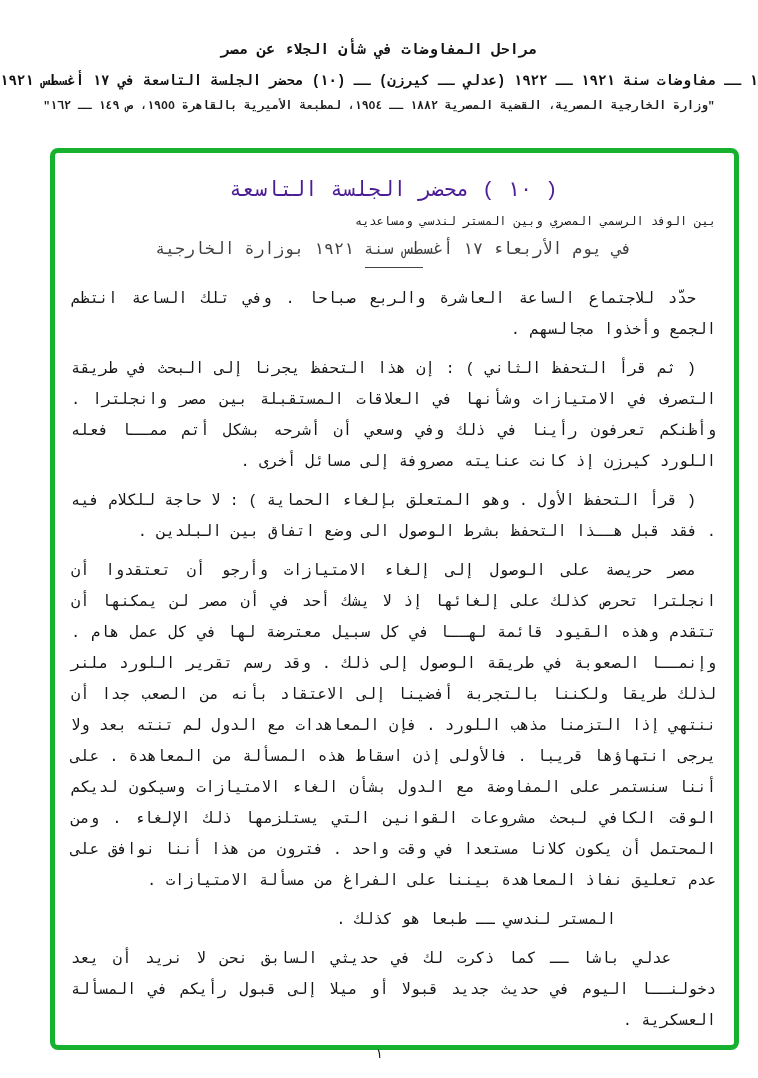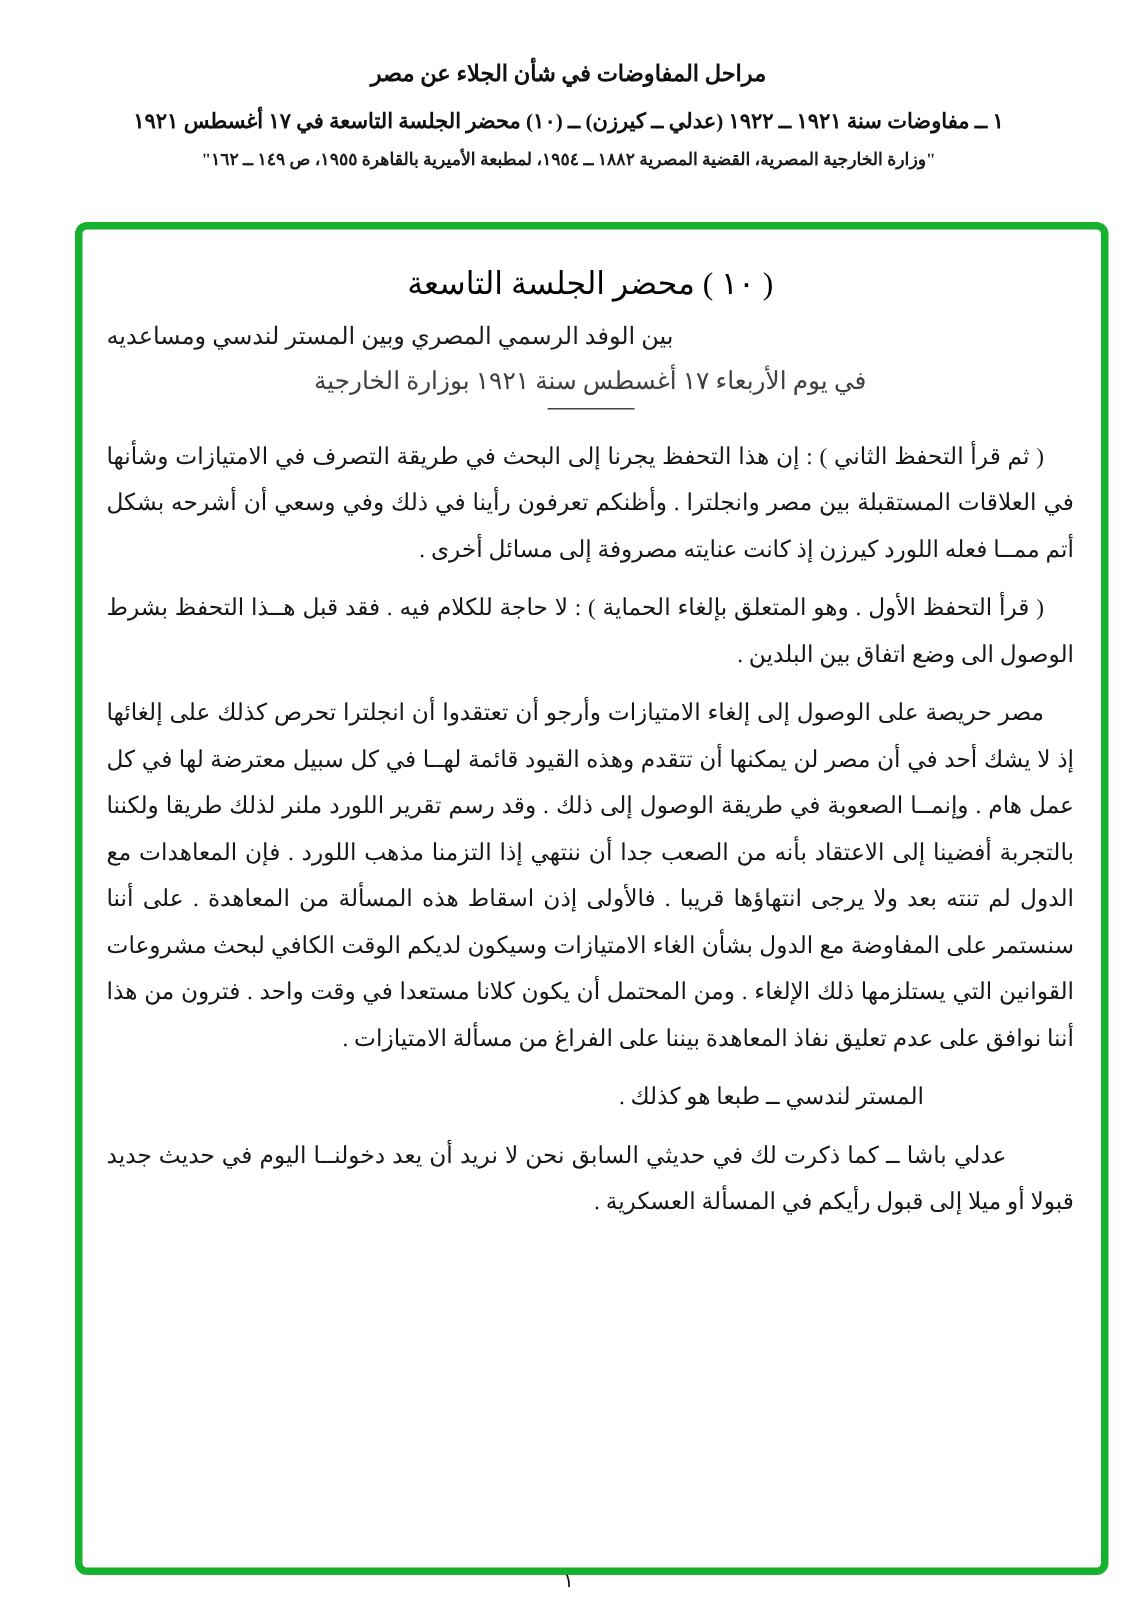--- a/index.html
+++ b/index.html
@@ -7,21 +7,21 @@
     padding: 0;
     background: #ffffff;
   }
   .page {
     position: relative;
     width: 758px;
     height: 1078px;
     background: #ffffff;
     overflow: hidden;
     direction: rtl;
-    font-family: Liberation Serif, serif;
+    font-family: Liberation Mono, monospace;
     color: #111111;
   }
   
   .header {
     position: absolute;
     top: 40px;
     left: 0;
     right: 0;
     text-align: center;
   }
@@ -53,25 +53,25 @@
     border-radius: 8px;
     padding: 24px 18px 0 16px;
     box-sizing: content-box;
     background: #ffffff;
   }
   .doc-title {
     text-align: center;
     font-size: 21px;
     font-weight: 500;
     margin-bottom: 12px;
-    color: #000000;
+    color: #4c1d95;
   }
   .doc-sub1 {
-    text-align: left;
-    font-size: 16px;
+    text-align: right;
+    font-size: 12px;
     margin-bottom: 10px;
     color: #1a1a1a;
   }
   .doc-sub2 {
     text-align: center;
     font-size: 16.5px;
     color: #404040;
   }
   .title-divider {
     width: 58px;
@@ -113,20 +113,21 @@
     <div class="header-citation">"وزارة الخارجية المصرية، القضية المصرية ١٨٨٢ ــ ١٩٥٤، لمطبعة الأميرية بالقاهرة ١٩٥٥، ص ١٤٩ ــ ١٦٢"</div>
   </header>
 
   <section class="doc-box" style="border-color: rgb(22, 178, 47);">
     <div class="doc-title">( ١٠ ) محضر الجلسة التاسعة</div>
     <div class="doc-sub1">بين الوفد الرسمي المصري وبين المستر لندسي ومساعديه</div>
     <div class="doc-sub2">في يوم الأربعاء ١٧ أغسطس سنة ١٩٢١ بوزارة الخارجية</div>
     <div class="title-divider"></div>
 
     <div class="body-text">
+      <p class="para">حدّد للاجتماع الساعة العاشرة والربع صباحا . وفي تلك الساعة انتظم الجمع وأخذوا مجالسهم .</p>
       <p class="para">( ثم قرأ التحفظ الثاني ) : إن هذا التحفظ يجرنا إلى البحث في طريقة التصرف في الامتيازات وشأنها في العلاقات المستقبلة بين مصر وانجلترا .  وأظنكم تعرفون رأينا في ذلك وفي وسعي أن أشرحه بشكل أتم ممــا فعله اللورد كيرزن إذ كانت عنايته مصروفة إلى مسائل أخرى .</p>
       <p class="para">( قرأ التحفظ الأول . وهو المتعلق بإلغاء الحماية ) : لا حاجة للكلام فيه . فقد قبل هــذا التحفظ بشرط الوصول الى وضع اتفاق بين البلدين .</p>
       <p class="para">مصر حريصة على الوصول إلى إلغاء الامتيازات وأرجو أن تعتقدوا أن انجلترا تحرص كذلك على إلغائها إذ لا يشك أحد في أن مصر لن يمكنها أن تتقدم وهذه القيود قائمة لهــا في كل سبيل معترضة لها في كل عمل هام . وإنمــا الصعوبة في طريقة الوصول إلى ذلك . وقد رسم تقرير اللورد ملنر لذلك طريقا ولكننا بالتجربة أفضينا إلى الاعتقاد بأنه من الصعب جدا أن ننتهي إذا التزمنا مذهب اللورد . فإن المعاهدات مع الدول لم تنته بعد ولا يرجى انتهاؤها قريبا .  فالأولى إذن اسقاط هذه المسألة من المعاهدة . على أننا سنستمر على المفاوضة مع الدول بشأن الغاء الامتيازات وسيكون لديكم الوقت الكافي لبحث مشروعات القوانين التي يستلزمها ذلك الإلغاء . ومن المحتمل أن يكون كلانا مستعدا في وقت واحد . فترون من هذا أننا نوافق على عدم تعليق نفاذ المعاهدة بيننا على الفراغ من مسألة الامتيازات .</p>
       <p class="para indent-big">المستر لندسي ــ طبعا هو كذلك .</p>
       <p class="para indent-mid">عدلي باشا ــ كما ذكرت لك في حديثي السابق نحن لا نريد أن يعد دخولنــا اليوم في حديث جديد قبولا أو ميلا إلى قبول رأيكم في المسألة العسكرية .</p>
     </div>
   </section>
 
   <footer class="page-number">١</footer>
 

